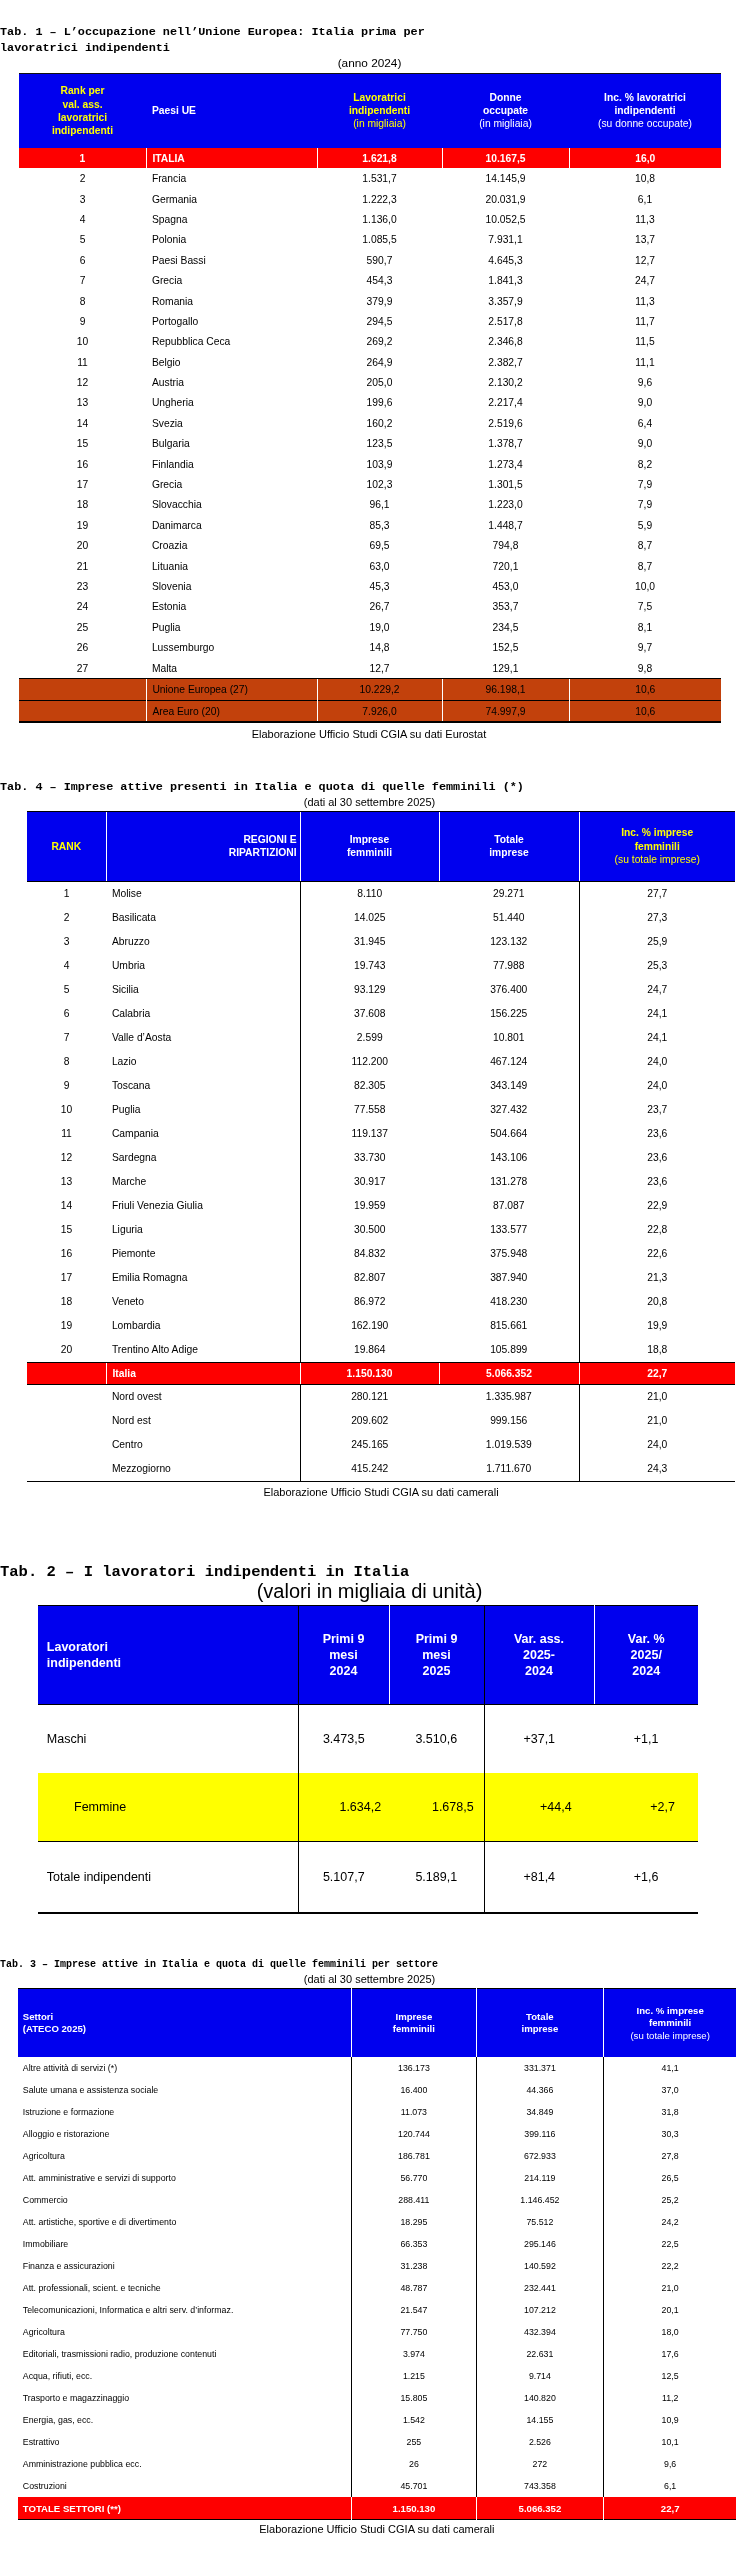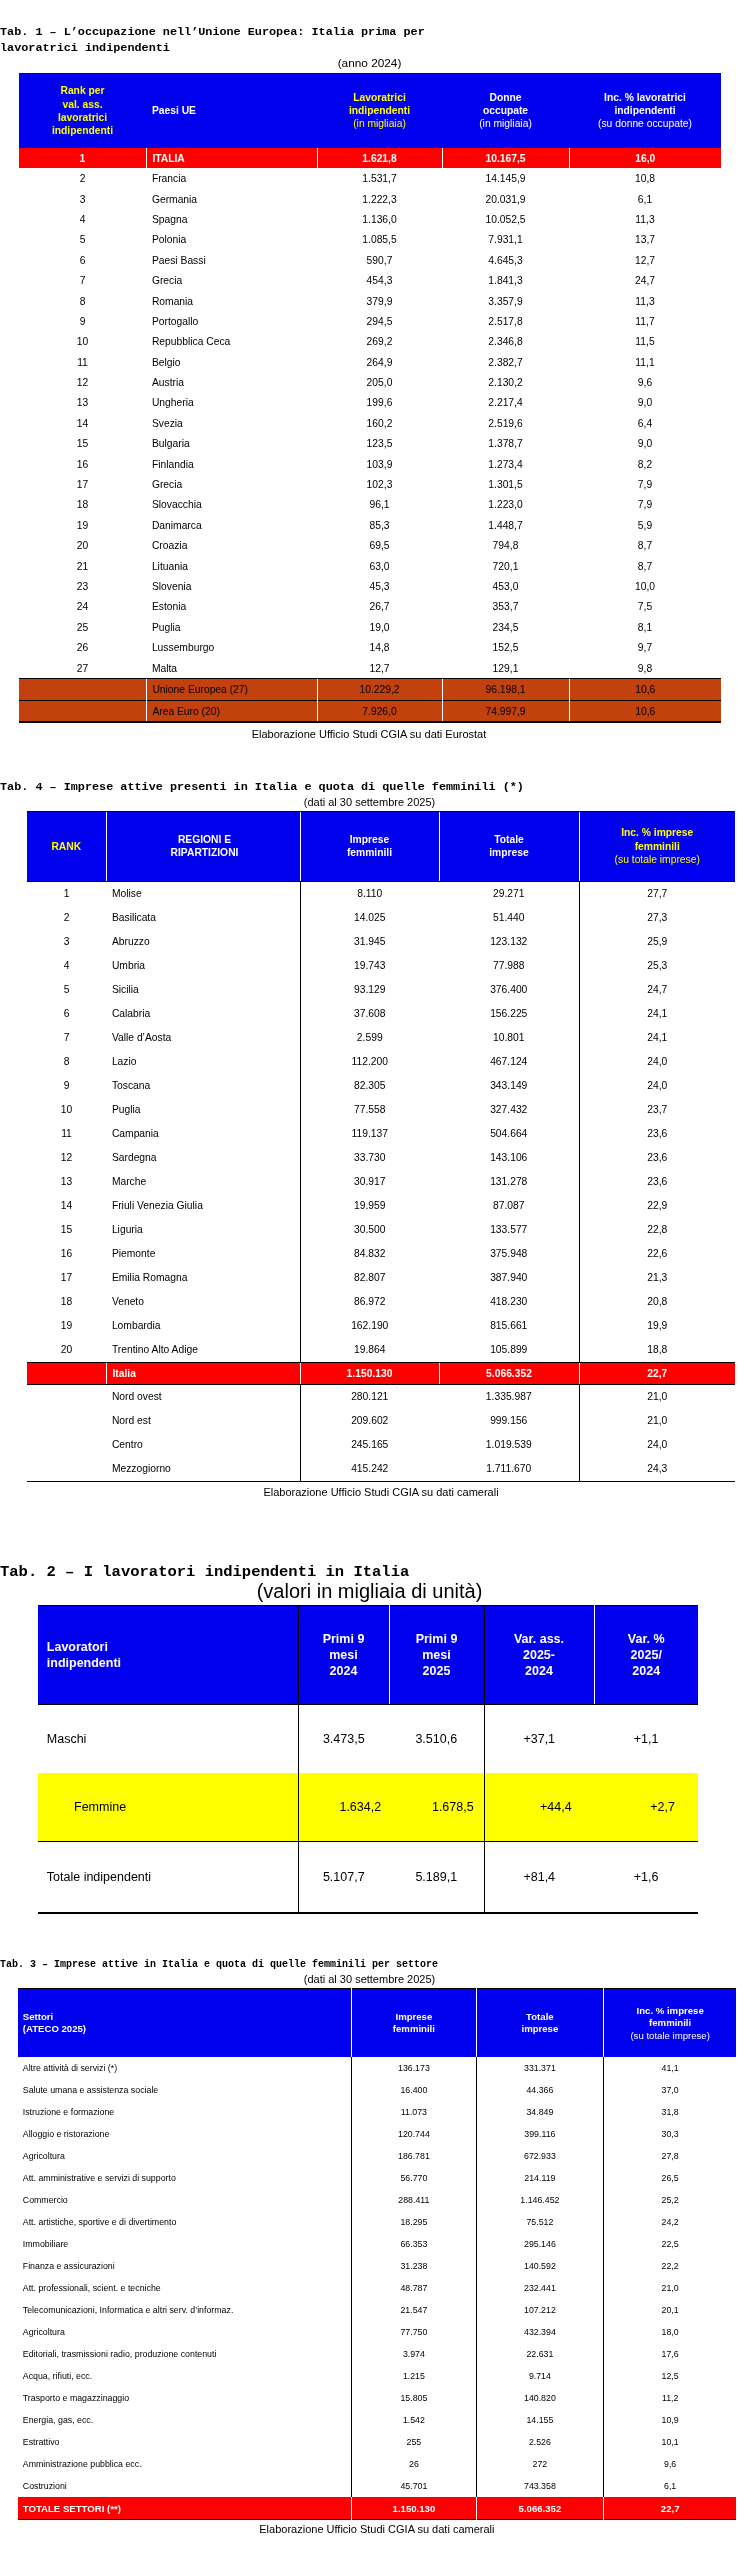--- a/index.html
+++ b/index.html
@@ -39,21 +39,21 @@
   .t1 tr.row-yellow td{background:#c2410c;font-weight:normal;border-top:1.5px solid #000;height:20.6px;}
   .t1 tr.row-yellow td+td{border-left:1.5px solid #fff;}
   .t1-src{margin:3.7px 0 0 19px;width:700px;font-size:11px;line-height:14px;}
 
   
   .t4{margin:1.5px 0 0 27px;width:708px;border-bottom:1.8px solid #000;}
   .t4 th{background:#0000ee;color:#fff;font-size:10.3px;line-height:13.2px;height:69px;
          border-top:1.5px solid #000;border-bottom:1.5px solid #000;}
   .t4 th+th{border-left:0.7px solid rgba(255,255,255,.8);}
   .t4 th:nth-child(1),.t4 th:nth-child(5){color:#ffff00;}
-  .t4 th:nth-child(2){text-align:center;padding-left:5.9px;}
+  .t4 th:nth-child(2){text-align:right;padding-left:5.9px;}
   .t4 td{font-size:10.3px;height:24px;text-align:center;}
   .t4 td:nth-child(2){text-align:left;padding-left:5.9px;}
   .t4 td:nth-child(3),.t4 td:nth-child(5){border-left:0.7px solid #000;}
   .t4 tr.row-red td{background:#fe0000;color:#fff;font-weight:bold;height:21.3px;
                     border-top:0.7px solid #000;border-bottom:0.7px solid #000;}
   .t4 tr.row-red td+td{border-left:1.5px solid #fff;}
   .t4-src{margin:2.9px 0 0 27px;width:708px;font-size:11px;line-height:14px;}
 
   
   .t2{margin:4.4px 0 0 38px;width:659px;border-top:1.5px solid #000;border-bottom:2.2px solid #000;}

